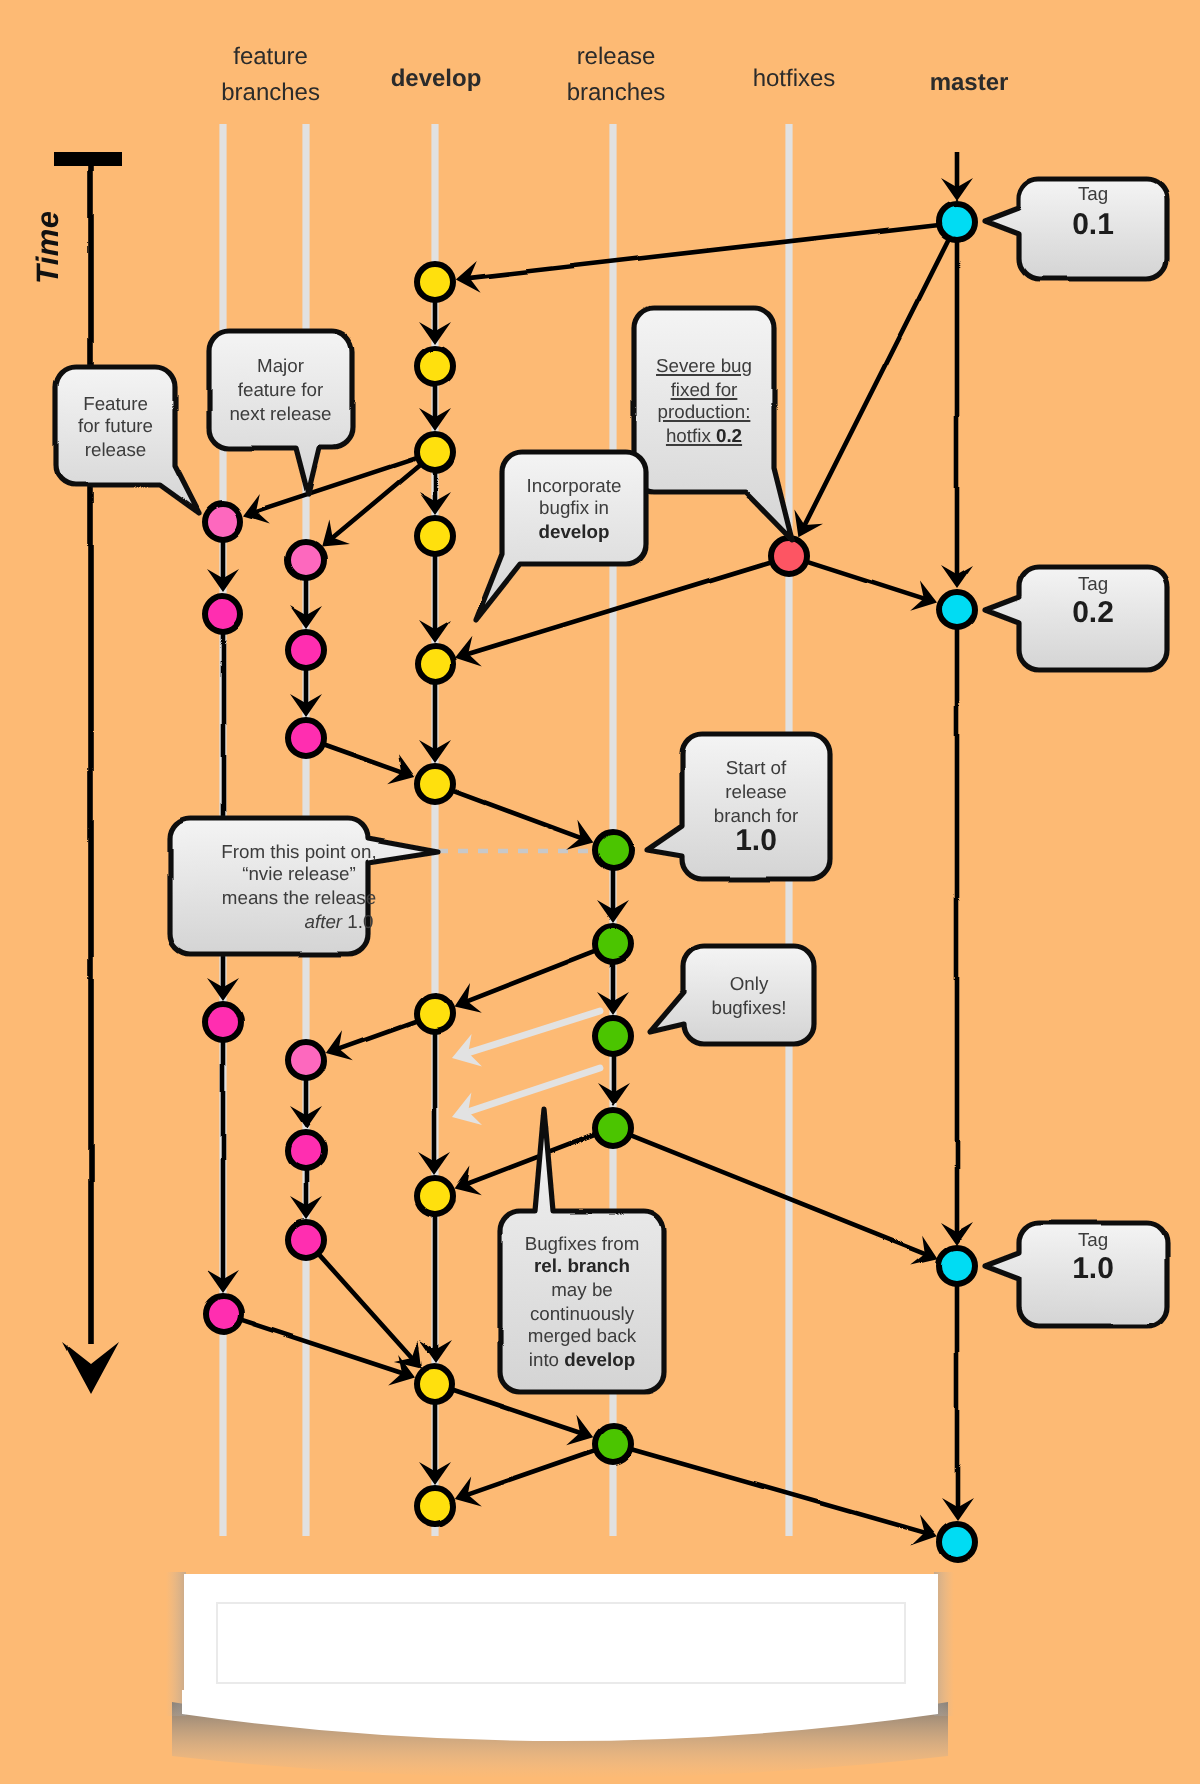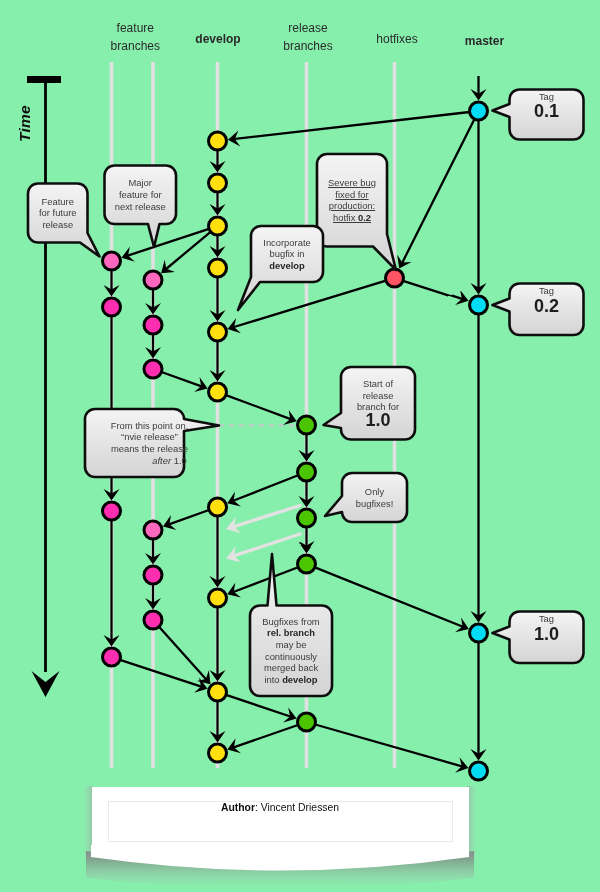--- a/index.html
+++ b/index.html
@@ -1,38 +1,38 @@
 <!DOCTYPE html>
 <html><head>
 <meta charset="utf-8">
 <style>
 html,body{margin:0;padding:0;background:#fff;}
 body{width:600px;height:892px;overflow:hidden;font-family:"Liberation Sans",sans-serif;-webkit-font-smoothing:antialiased;}
-#stage{position:relative;width:600px;height:892px;background:#86efac;}
+#stage{position:relative;width:600px;height:892px;background:#fdba74;}
 svg.layer{position:absolute;left:0;top:0;}
 .guide{stroke:#E1E1E1;stroke-width:3.6;stroke-linecap:butt;}
 .ln{stroke:#000;stroke-width:2.3;fill:none;stroke-linecap:round;}
 .ah{fill:#000;}
 .nd{stroke:#000;stroke-width:3.0;}
 .n-yellow{fill:#FFE00B;} .n-magenta{fill:#FF2FB0;} .n-pink{fill:#FD68BE;}
 .n-green{fill:#4CC503;} .n-cyan{fill:#00DCF3;} .n-red{fill:#FD5463;}
 .cobox{fill:url(#cog);stroke:#111;stroke-width:2.6;stroke-linejoin:round;}
 .gln{stroke:#E2E2E2;stroke-width:3.4;stroke-linecap:round;fill:none;}
 .gah{fill:#E2E2E2;}
 .dashln{stroke:#C8C8C8;stroke-width:2.2;stroke-dasharray:5 5;}
 
 .hdr{position:absolute;font-size:12px;color:#2b2b2b;text-align:center;line-height:18px;
      white-space:pre;transform:translateX(-50%);}
 .hdr.bold{font-weight:bold;}
 
 .co{position:absolute;display:flex;flex-direction:column;align-items:center;justify-content:center;
     font-size:9.4px;line-height:11.65px;color:#3c3c3c;text-align:center;white-space:nowrap;}
 .co b{font-weight:bold;color:#262626;}
 .co i{font-style:italic;margin-left:40px;}
-.co .big{font-size:18px;font-weight:bold;color:#1d1d1d;line-height:15px;display:inline-block;}
+.co .big{font-size:15px;font-weight:bold;color:#1d1d1d;line-height:15px;display:inline-block;}
 .co.tag{line-height:14.5px;padding-bottom:18px;box-sizing:border-box;}
 
 #timetxt{position:absolute;font-style:italic;font-weight:bold;font-size:15.5px;color:#111;
          transform:rotate(-90deg);transform-origin:left top;white-space:nowrap;letter-spacing:0.2px;}
 
 #footer{position:absolute;background:#fff;z-index:5;}
 #footinner{position:absolute;border:1px solid #eaeaea;box-sizing:border-box;}
 .frow{font-size:10.4px;color:#111;text-align:center;line-height:15.3px;white-space:nowrap;}
 .frow b{font-weight:bold;}
 .flink{color:#3B3B8F;text-decoration:underline;}
@@ -293,17 +293,16 @@
         <div><span class="big">0.2</span></div>
       </div>
       <div class="co tag" style="left: 509.5px; top: 611.5px; width: 74px; height: 51.5px;">
         <div>Tag</div>
         <div><span class="big">1.0</span></div>
       </div>
     </div>
 
   <div id="footer" style="left:91.5px;top:787px;width:377px;height:59px;">
     <div id="footinner" style="left:16px;top:13.5px;width:345px;height:41px;">
-      <div class="frow" style="margin-top:-2px;"><b>Author</b><span>: </span><span>Vincent Driessen</span></div>
     </div>
   </div>
 
 </div>
 
 </body></html>

